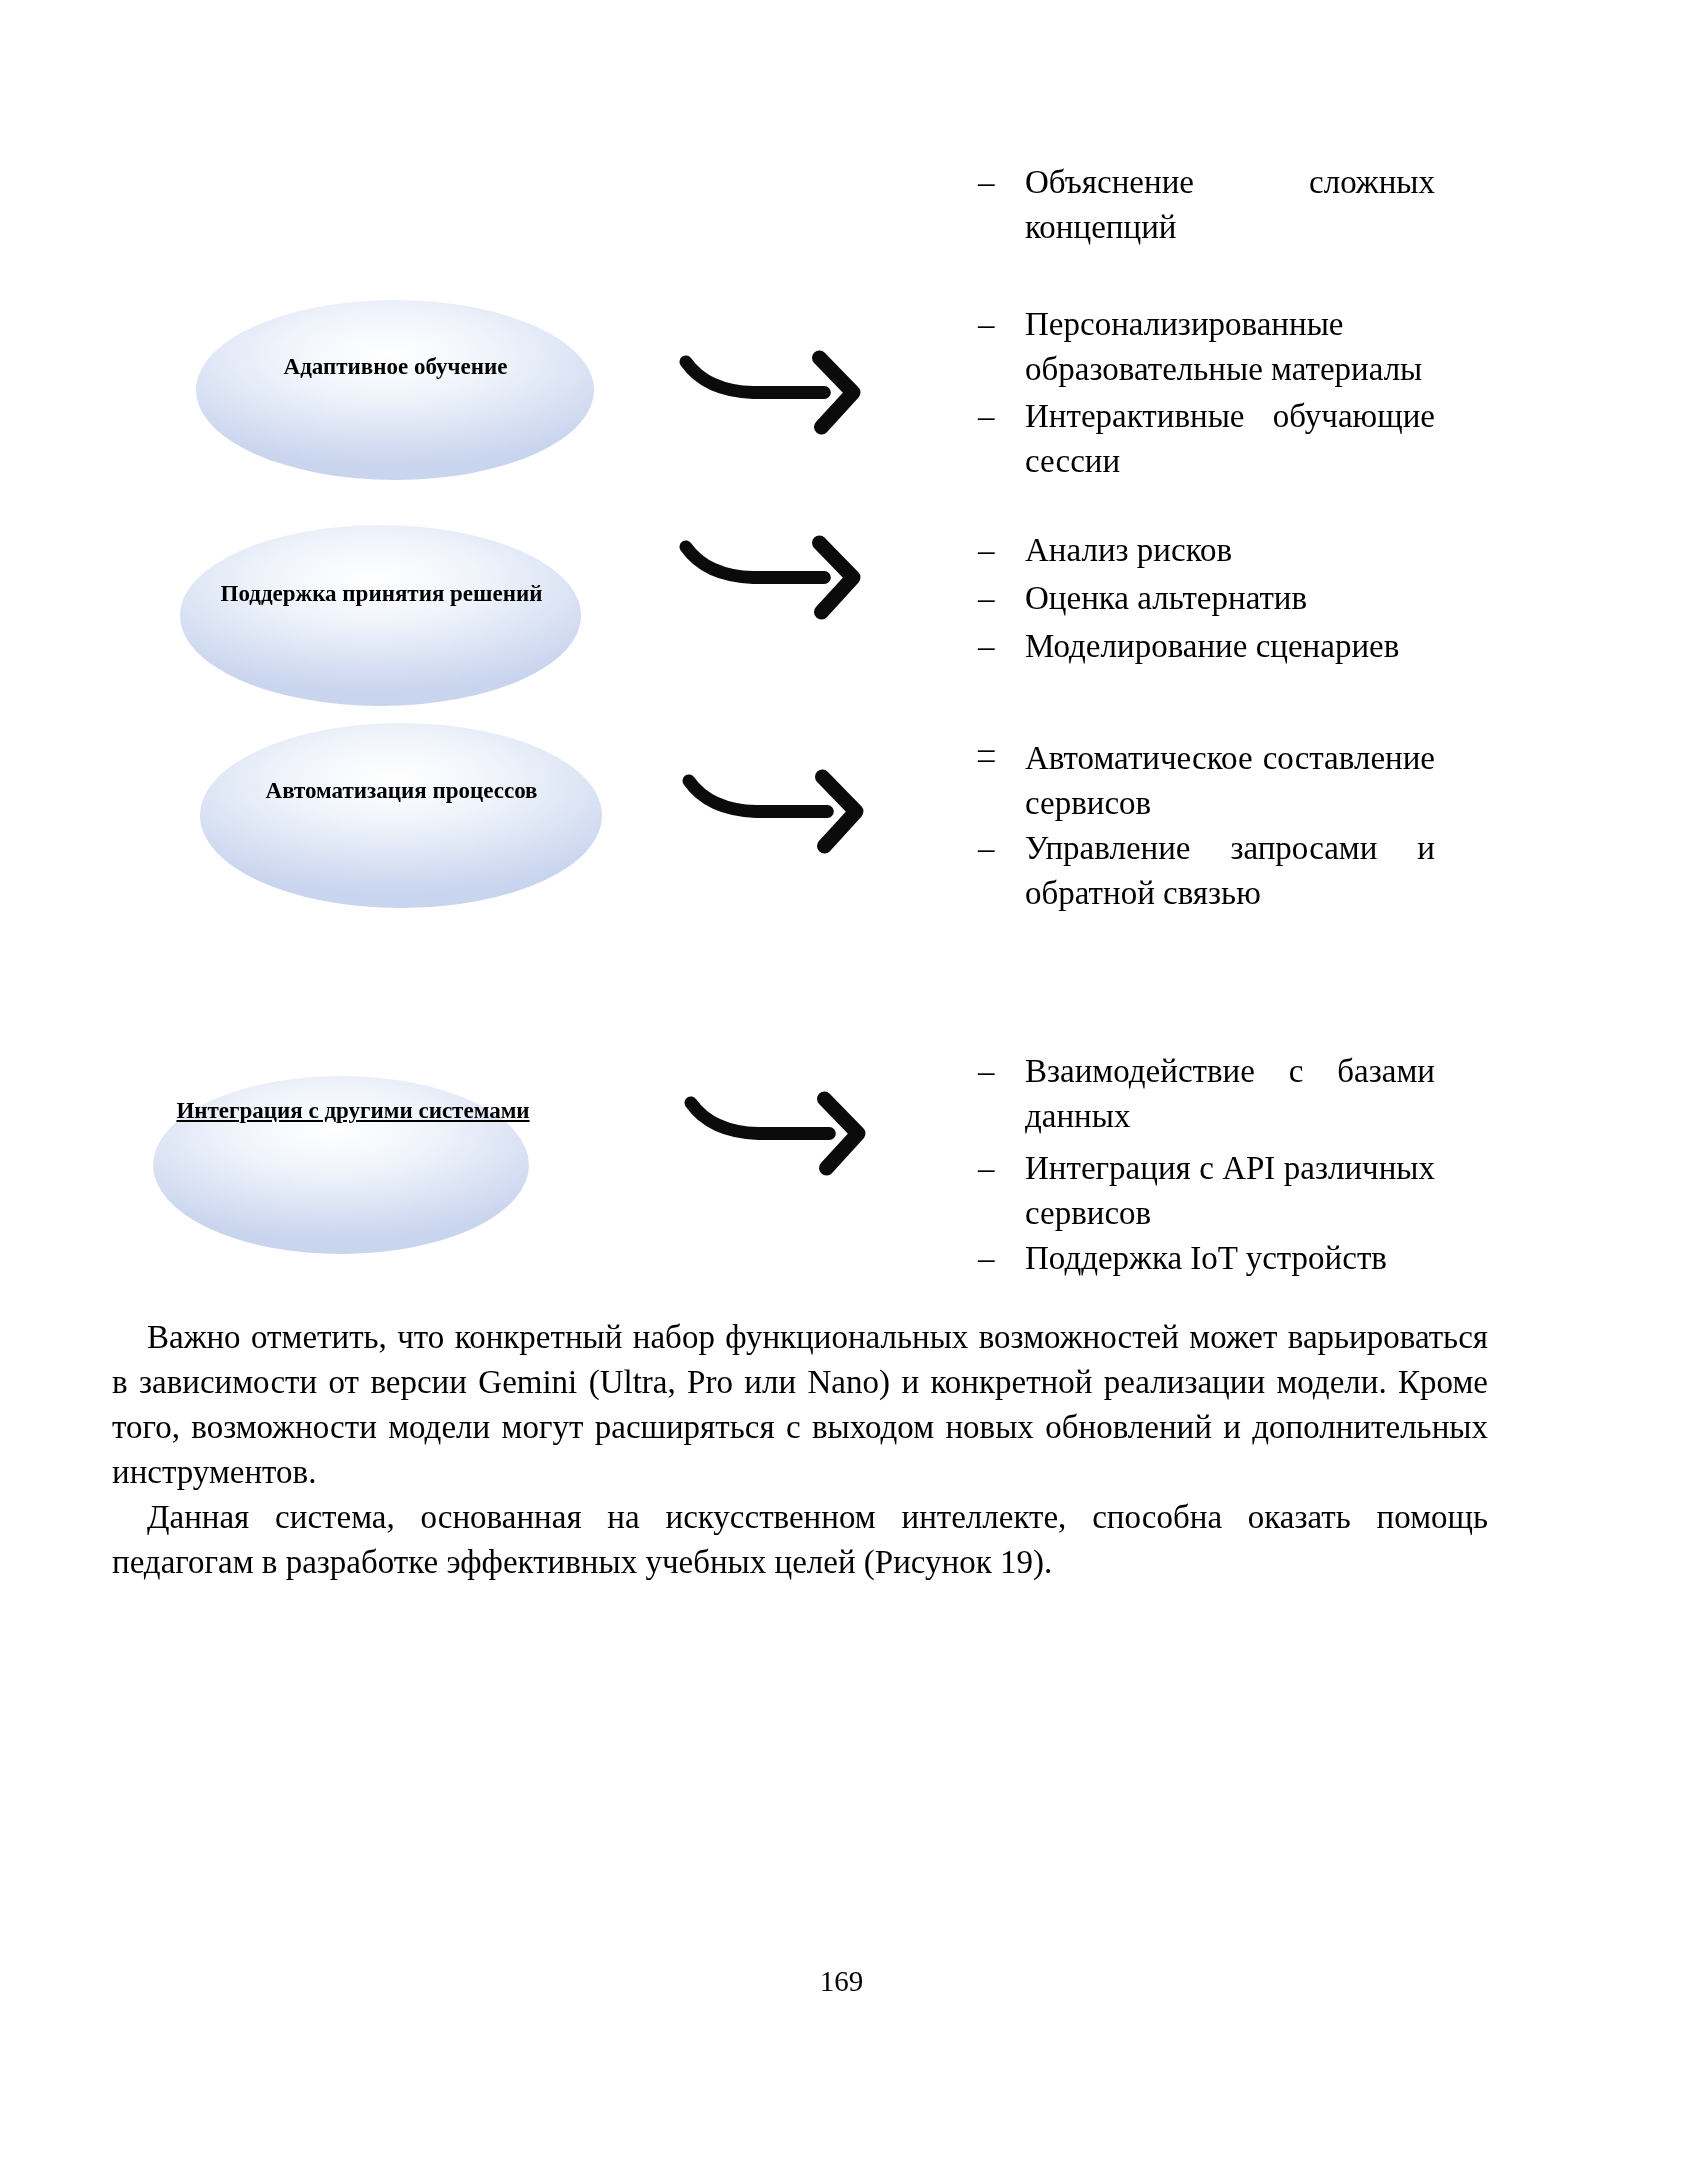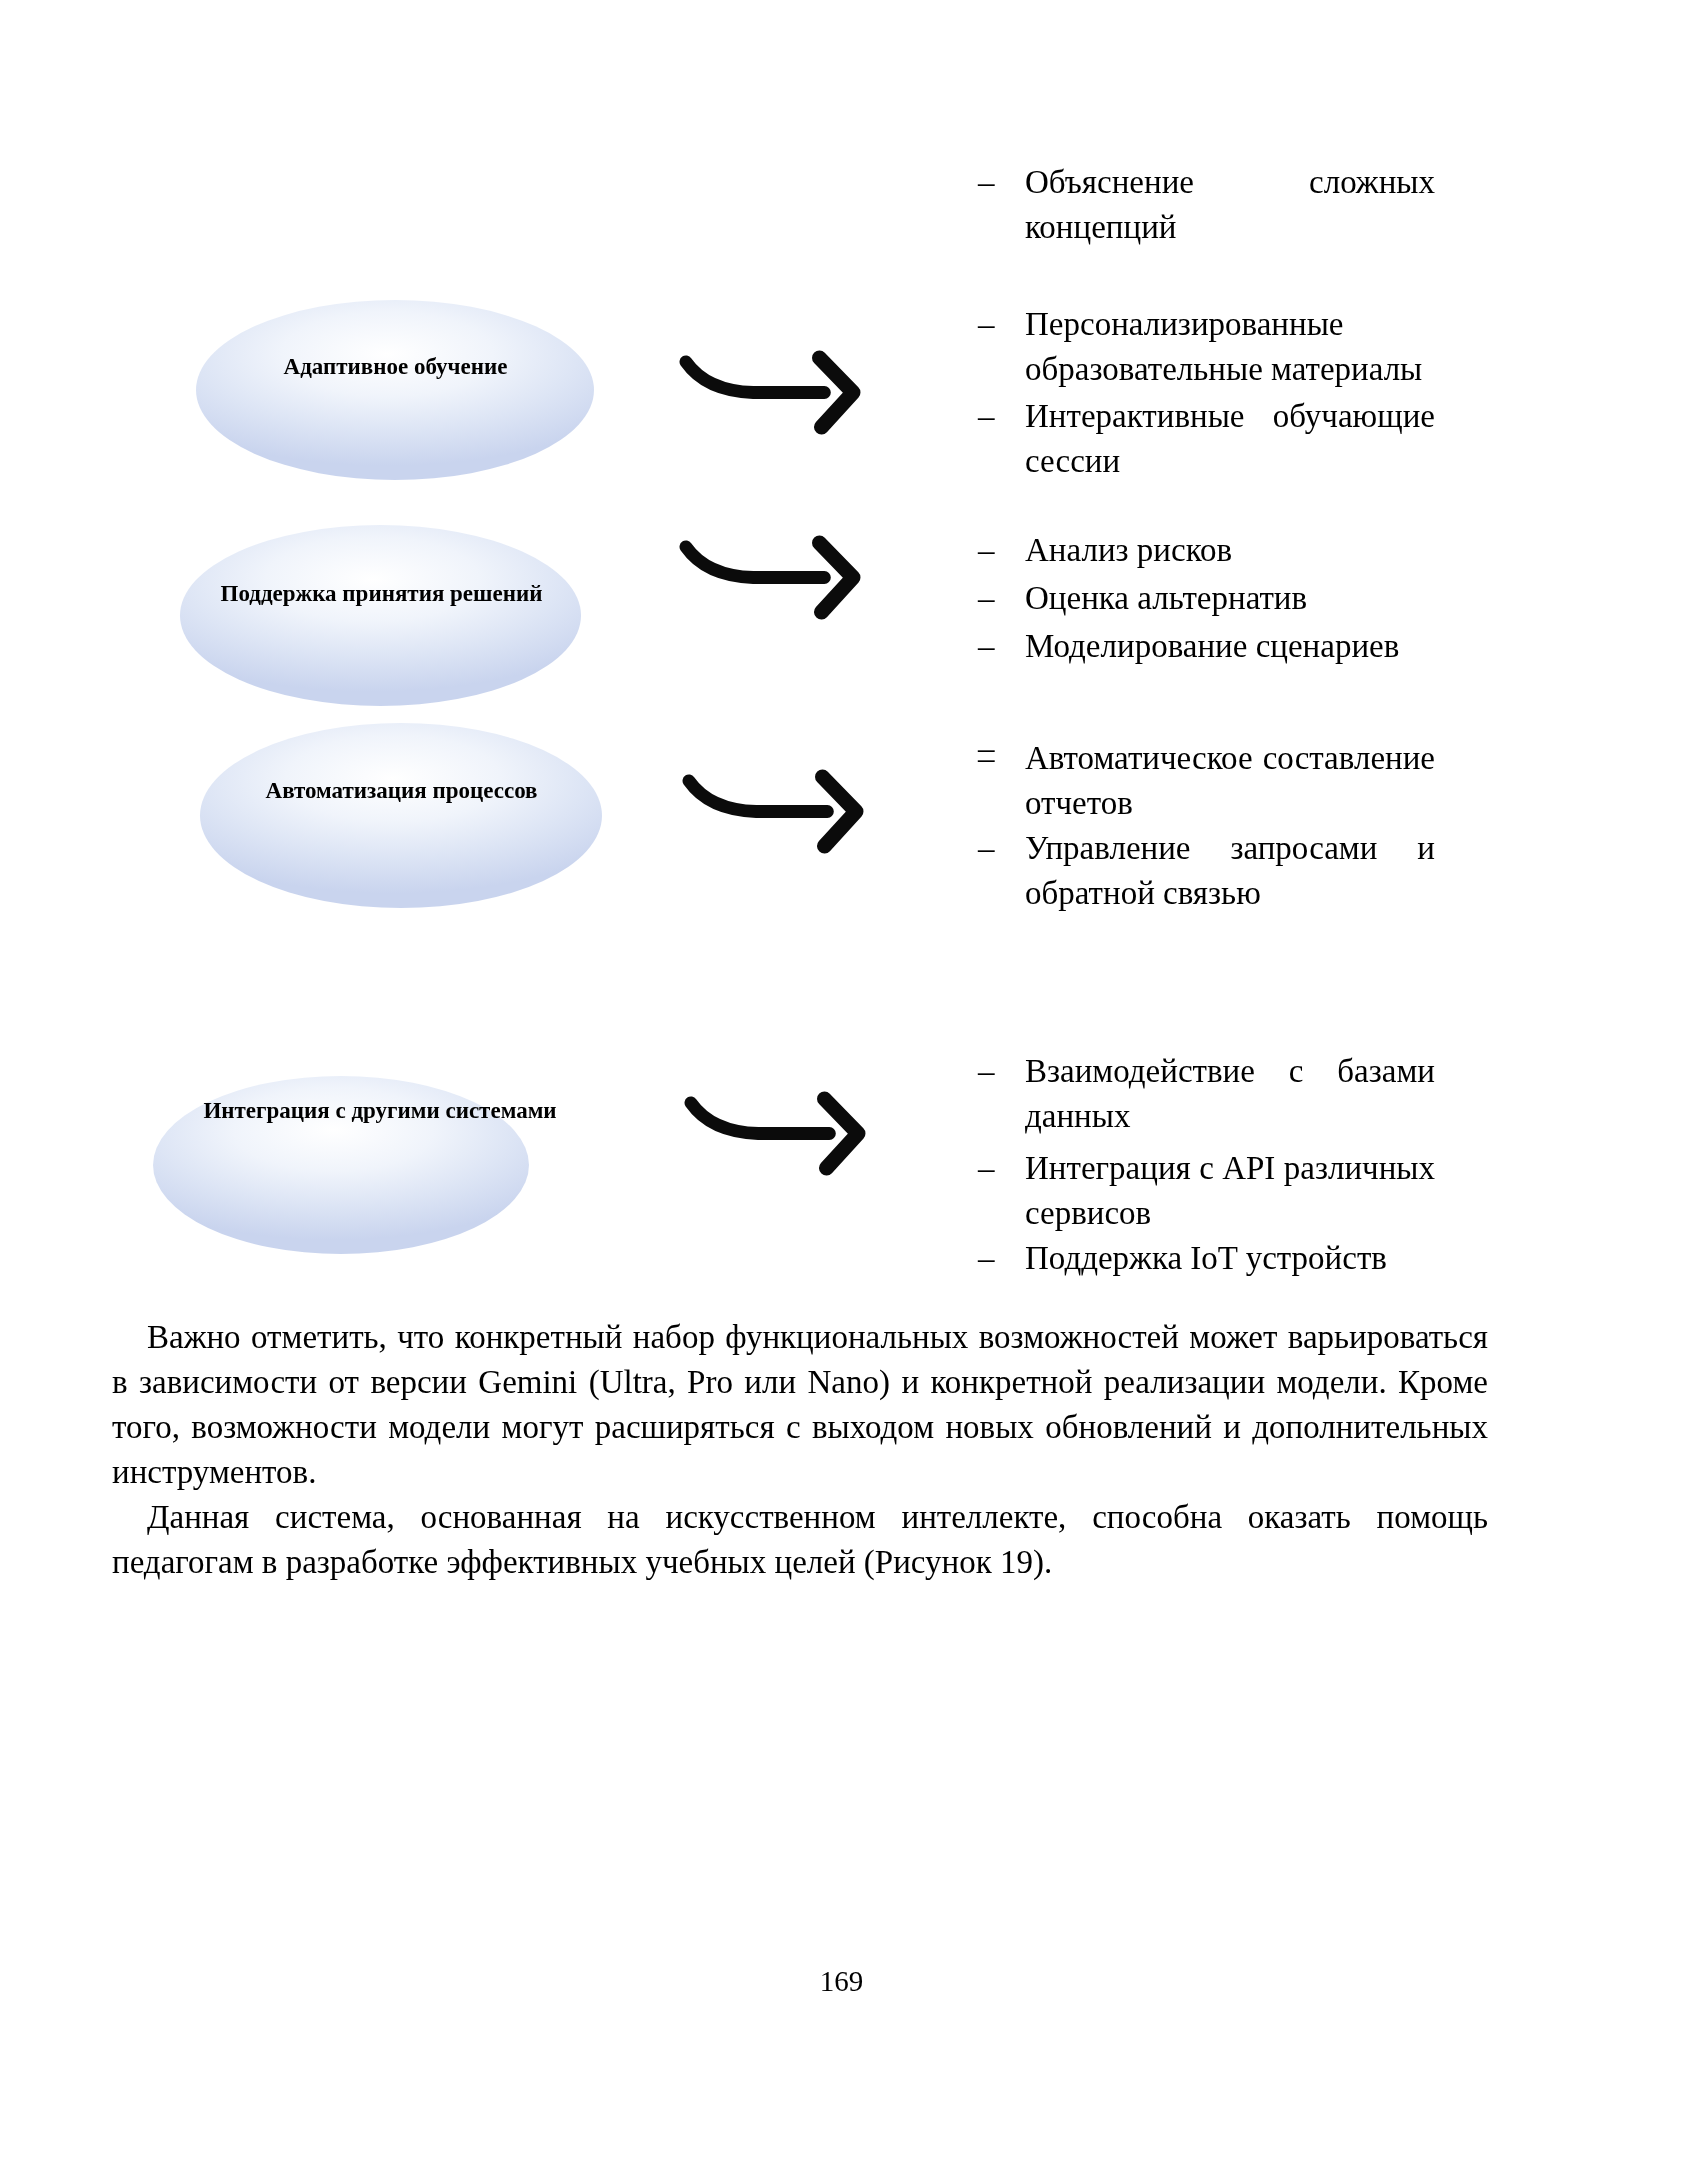--- a/index.html
+++ b/index.html
@@ -29,21 +29,21 @@
     position: absolute;
     font-weight: bold;
     font-size: 23px;
     line-height: 47px;
     text-align: center;
     color: #000000;
   }
   .l1 { left: 247px; top: 343px;  width: 297px; }
   .l2 { left: 218px; top: 570px;  width: 327px; }
   .l3 { left: 238px; top: 756px;  width: 327px; margin-top: 11px; }
-  .l4 { left: 162px; top: 1087px; width: 436px; }
+  .l4 { left: 135px; top: 1087px; width: 436px; text-decoration: underline; }
 
   
   .arrow { position: absolute; width: 188px; height: 89px; }
   .a1 { left: 676px; top: 349px; }
   .a2 { left: 676px; top: 534px; }
   .a3 { left: 679px; top: 768px; }
   .a4 { left: 681px; top: 1090px; }
 
   
   .bullets {
@@ -155,21 +155,21 @@
     <div class="bullet-item">
       <span class="dash">–</span><span>Моделирование сценариев</span>
     </div>
   </div>
 
   <div class="bullets g3">
     <div class="bullet-item mb10">
       <span class="dash">–</span>
     </div>
     <div class="bullet-item">
-      <span class="dash">–</span><span>Автоматическое составление отчетов</span>
+      <span class="dash">–</span><span>Автоматическое составление сервисов</span>
     </div>
     <div class="bullet-item">
       <span class="dash">–</span><span>Управление запросами и обратной связью</span>
     </div>
   </div>
 
   <div class="bullets g4">
     <div class="bullet-item mb7">
       <span class="dash">–</span><span>Взаимодействие с базами данных</span>
     </div>

